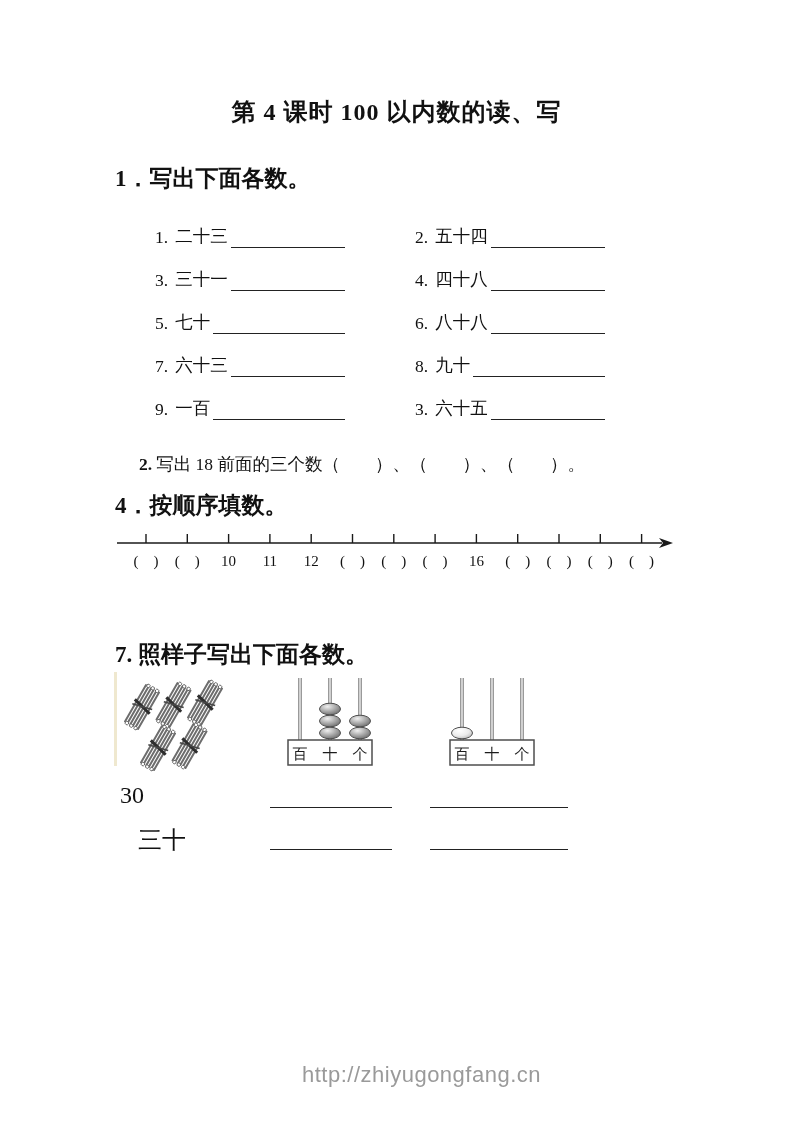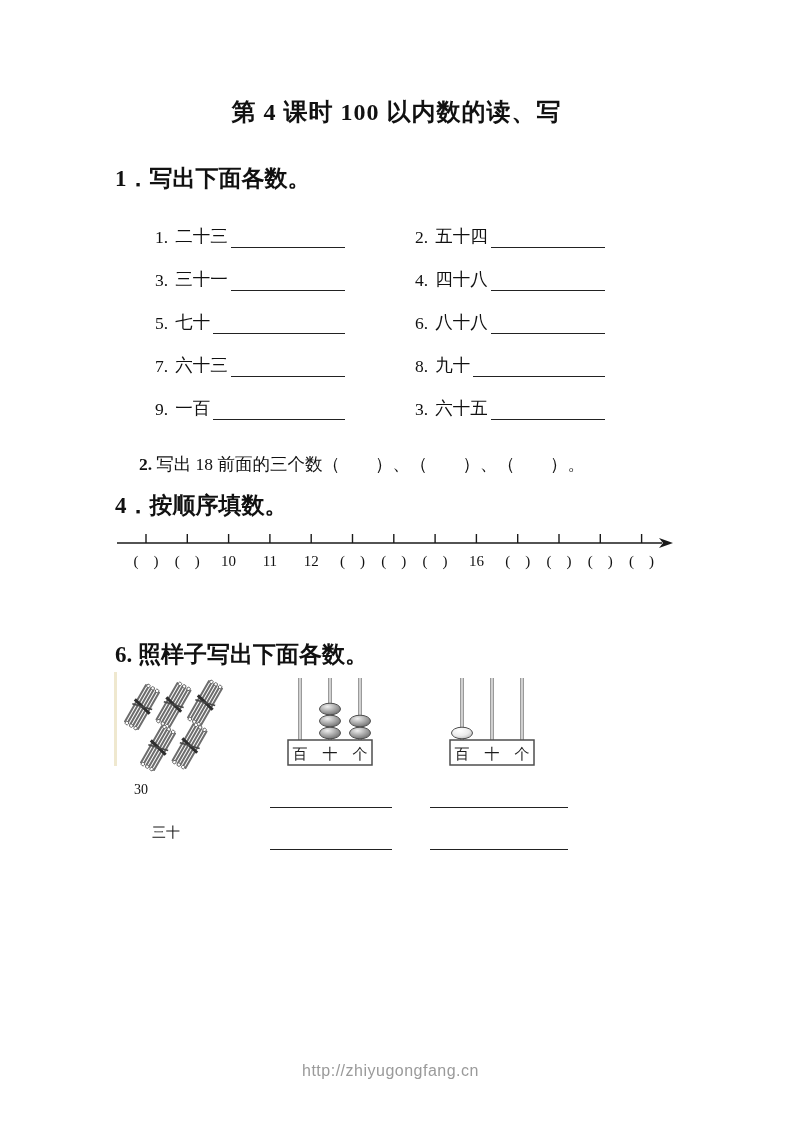--- a/index.html
+++ b/index.html
@@ -16,25 +16,25 @@
   .qline .qnum{font-weight:bold;margin-right:4px;}
   .q1-grid{
     position:absolute;left:155px;top:222px;
     display:grid;grid-template-columns:190px 190px;column-gap:70px;row-gap:17px;
   }
   .q1-item{display:flex;align-items:flex-end;font-size:17.5px;height:26px;white-space:nowrap;}
   .q1-item .inum{margin-right:7px;}
   .blank{flex:1;border-bottom:1.4px solid #222;margin-left:3px;min-width:40px;}
   .figure{position:absolute;}
   .ansline{position:absolute;border-top:1.6px solid #222;height:0;}
-  .example{position:absolute;left:134px;font-size:14px;white-space:nowrap;}
+  .example{position:absolute;left:120px;font-size:24px;white-space:nowrap;}
   .footer{
     position:absolute;left:302px;top:1062px;
     font-family:"Liberation Sans","DejaVu Sans",sans-serif;
-    font-size:16px;color:#9a9a9a;letter-spacing:0.5px;
+    font-size:22px;color:#9a9a9a;letter-spacing:0.5px;
   }
   svg text{font-family:"Liberation Serif","DejaVu Serif",serif;}
 </style>
 </head>
 <body>
 
 <div class="page">
 
   <div class="title">第 4 课时 100 以内数的读、写</div>
 
@@ -123,21 +123,21 @@
       <text x="401.7" y="39" text-anchor="middle" font-size="15" fill="#111">(　)</text>
       <line x1="443" y1="7" x2="443" y2="16" stroke="#1a1a1a" stroke-width="1.4"></line>
       <text x="443" y="39" text-anchor="middle" font-size="15" fill="#111">(　)</text>
       <line x1="484.29999999999995" y1="7" x2="484.29999999999995" y2="16" stroke="#1a1a1a" stroke-width="1.4"></line>
       <text x="484.29999999999995" y="39" text-anchor="middle" font-size="15" fill="#111">(　)</text>
       <line x1="525.5999999999999" y1="7" x2="525.5999999999999" y2="16" stroke="#1a1a1a" stroke-width="1.4"></line>
       <text x="525.5999999999999" y="39" text-anchor="middle" font-size="15" fill="#111">(　)</text>
     </svg>
 
 
-  <div class="qheading" style="top:639px;">6. 照样子写出下面各数。</div>
+  <div class="qheading" style="top:639px;">7. 照样子写出下面各数。</div>
 
   <svg class="figure" style="left:114px;top:668px;" width="166" height="104" viewBox="0 0 166 104">
       <rect x="0" y="4" width="3" height="94" fill="#efe8cf"></rect>
       <g transform="translate(28,39) rotate(30)">
         <line x1="-7.5" y1="-21" x2="-7.5" y2="21" stroke="#6d6d6d" stroke-width="2" stroke-linecap="round"></line>
         <line x1="-4.5" y1="-21" x2="-4.5" y2="21" stroke="#6d6d6d" stroke-width="2" stroke-linecap="round"></line>
         <line x1="-1.5" y1="-21" x2="-1.5" y2="21" stroke="#6d6d6d" stroke-width="2" stroke-linecap="round"></line>
         <line x1="1.5" y1="-21" x2="1.5" y2="21" stroke="#6d6d6d" stroke-width="2" stroke-linecap="round"></line>
         <line x1="4.5" y1="-21" x2="4.5" y2="21" stroke="#6d6d6d" stroke-width="2" stroke-linecap="round"></line>
         <line x1="7.5" y1="-21" x2="7.5" y2="21" stroke="#6d6d6d" stroke-width="2" stroke-linecap="round"></line>

